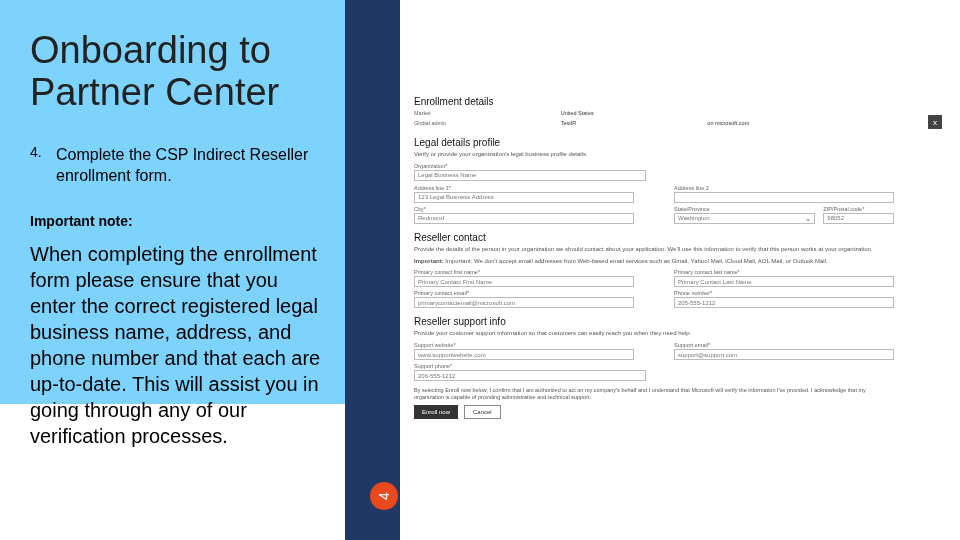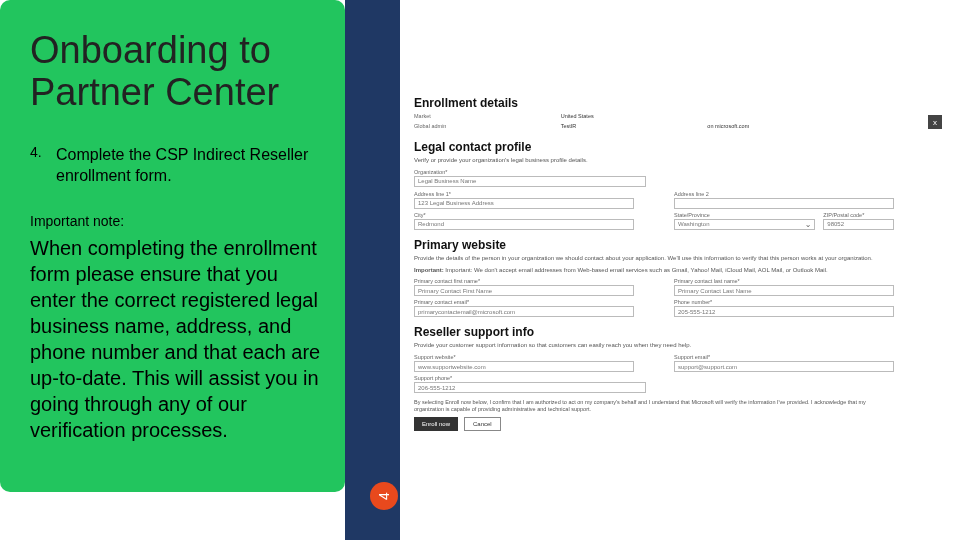--- a/index.html
+++ b/index.html
@@ -6,25 +6,24 @@
   body {
     width: 960px; height: 540px;
     background: #fff;
     font-family: "Segoe UI", Arial, sans-serif;
     position: relative;
     overflow: hidden;
   }
   .left-col {
     position: absolute;
     left: 0; top: 0;
-    width: 345px; height: 492px;
-    background: #22c55e;
+    width: 345px; height: 404px;
+    background: #7dd3fc;
     padding: 30px 20px 20px 30px;
     z-index: 3;
-    border-radius: 10px;
   }
   .blue-band {
     position: absolute;
     left: 345px; top: 0;
     width: 55px; height: 540px;
     background: #1f3864;
     z-index: 2;
   }
   .right-col {
     position: absolute;
@@ -39,39 +38,39 @@
   .title {
     font-size: 38px;
     font-weight: 300;
     color: #222;
     line-height: 1.1;
     margin-bottom: 30px;
   }
   .step-row { display: flex; gap: 12px; margin-bottom: 26px; }
   .step-num { font-size: 14px; font-weight: 400; min-width: 14px; }
   .step-text { font-size: 16px; font-weight: 400; line-height: 1.35; }
-  .note-head { font-size: 14px; font-weight: 400; margin-bottom: 6px; }
+  .note-head { font-size: 14px; font-weight: 700; margin-bottom: 12px; }
   .note-body { font-size: 20px; font-weight: 400; line-height: 1.3; }
 
   .page-badge {
     position: absolute;
     left: 370px; bottom: 30px;
     width: 28px; height: 28px;
     background: #e8491d;
     border-radius: 50%;
     color: #fff;
     font-size: 14px;
     font-weight: 400;
     display: flex; align-items: center; justify-content: center;
     z-index: 5;
     transform: rotate(-90deg);
   }
 
   
-  .sec-head { font-weight: 700; font-size: 12px; margin: 6px 0 3px 0; color: #111; }
+  .sec-head { font-weight: 400; font-size: 10px; margin: 6px 0 3px 0; color: #111; }
   .sub { font-size: 6px; color: #555; margin-bottom: 4px; line-height: 1.3; }
   .row { display: flex; gap: 40px; margin-bottom: 3px; width: 480px; }
   .col { flex: 1; }
   .lbl { font-size: 5.5px; color: #666; margin-bottom: 1px; display:block; white-space: nowrap; }
   .inp {
     width: 100%;
     border: 1px solid #bbb;
     height: 11px;
     font-size: 6px;
     padding: 0 3px;
@@ -127,21 +126,21 @@
         <span class="lbl">Global admin</span>
       </div>
     <div class="col">
         <span class="lbl" style="color:#333">TestIR</span>
       </div>
     <div class="col">
         <span class="lbl" style="color:#333">on microsoft.com</span>
       </div>
   </div>
 
-  <div class="sec-head" style="margin-top:10px">Legal contact profile</div>
+  <div class="sec-head" style="margin-top:10px">Legal details profile</div>
   <div class="sub">Verify or provide your organization's legal business profile details.</div>
 
   <span class="lbl">Organization*</span>
   <div class="inp" style="width:232px">Legal Business Name</div>
 
   <div class="row" style="margin-top:4px">
     <div class="col">
       <span class="lbl">Address line 1*</span>
       <div class="inp">123 Legal Business Address</div>
     </div>
@@ -163,21 +162,21 @@
             <span>Washington</span>
           </div>
       </div>
       <div style="flex:1">
         <span class="lbl">ZIP/Postal code*</span>
         <div class="inp">98052</div>
       </div>
     </div>
   </div>
 
-  <div class="sec-head" style="margin-top:8px">Primary website</div>
+  <div class="sec-head" style="margin-top:8px">Reseller contact</div>
   <div class="sub">Provide the details of the person in your organization we should contact about your application. We'll use this information to verify that this person works at your organization.</div>
   <div class="sub"><b>Important:</b> <span>Important: We don't accept email addresses from Web-based email services such as Gmail, Yahoo! Mail, iCloud Mail, AOL Mail, or Outlook Mail.</span></div>
 
   <div class="row" style="margin-top:2px">
     <div class="col">
       <span class="lbl">Primary contact first name*</span>
       <div class="inp">Primary Contact First Name</div>
     </div>
     <div class="col">
       <span class="lbl">Primary contact last name*</span>

